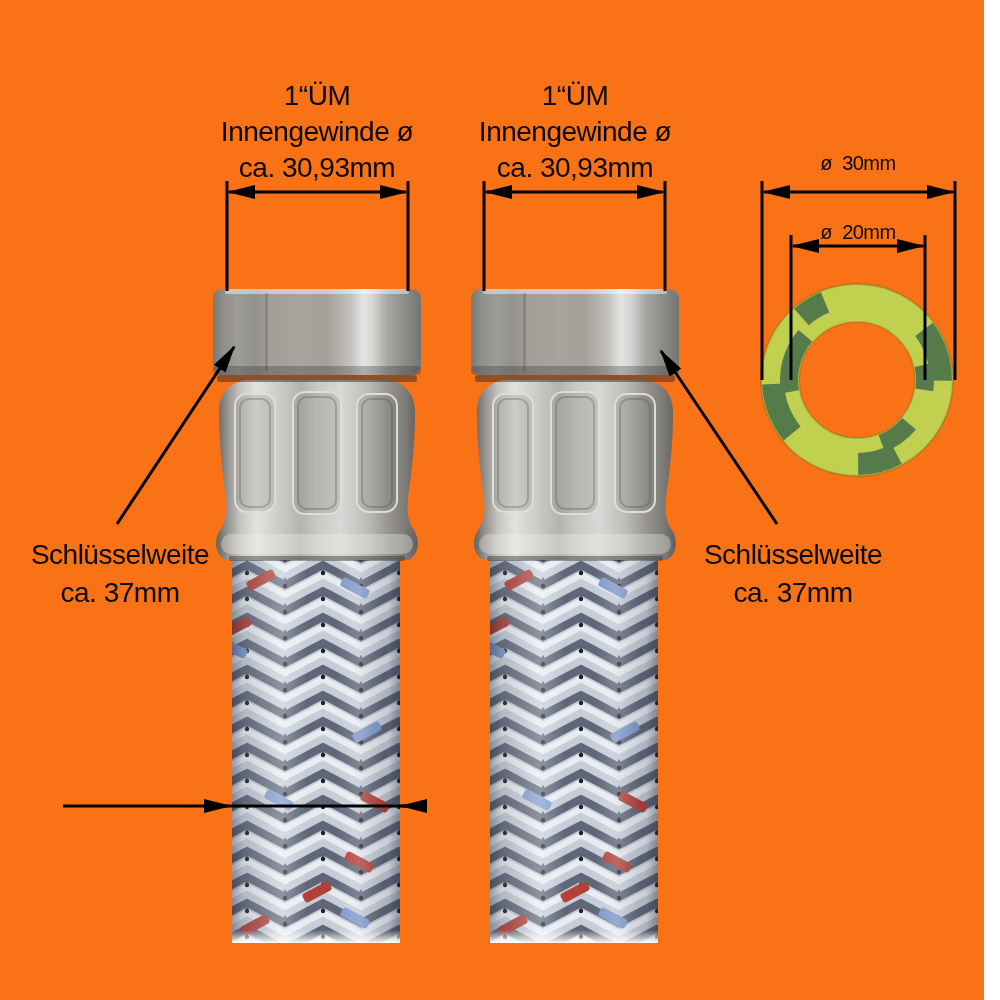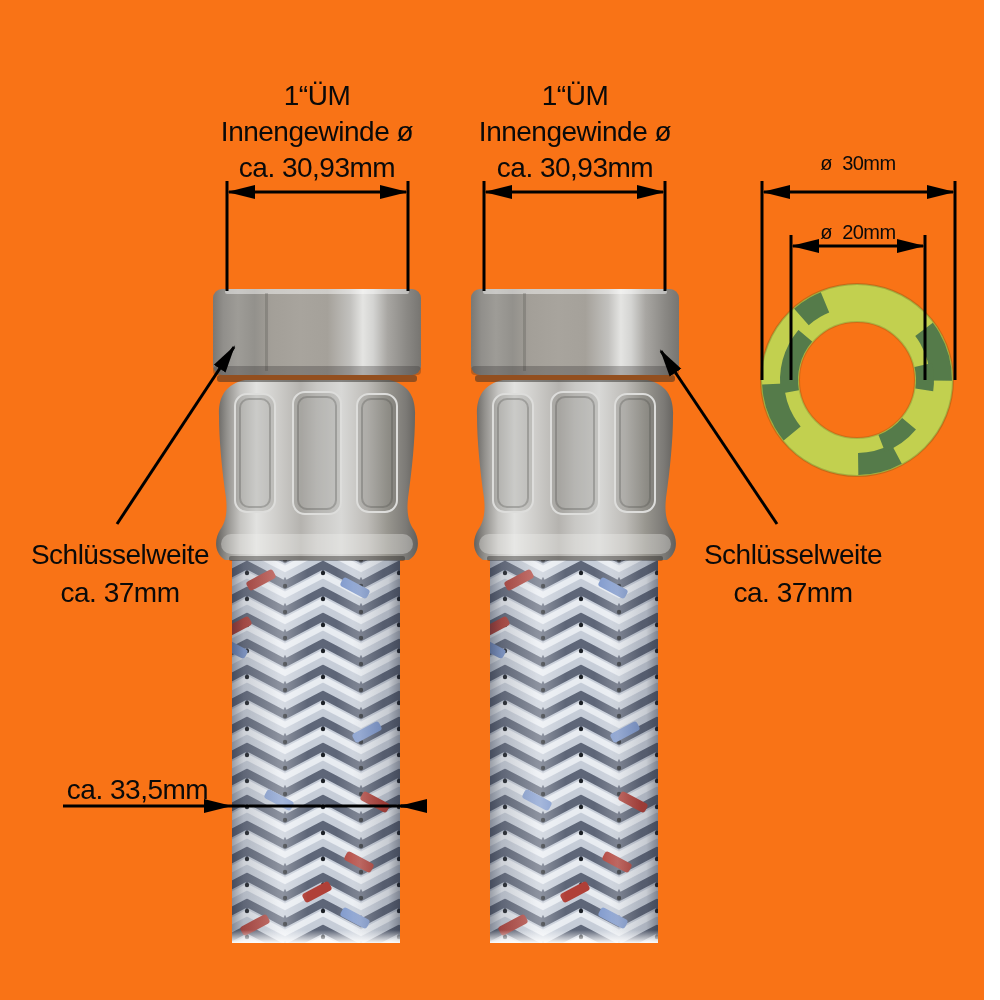--- a/index.html
+++ b/index.html
@@ -222,15 +222,14 @@
   <div class="t wr wr1">
     <div>Schlüsselweite</div>
     <div>ca. 37mm</div>
   </div>
 
   <div class="t wr wr2">
     <div>Schlüsselweite</div>
     <div>ca. 37mm</div>
   </div>
 
-  <div class="t hd">ca. 33,5mm</div>
 
 </div>
 
 </body></html>

